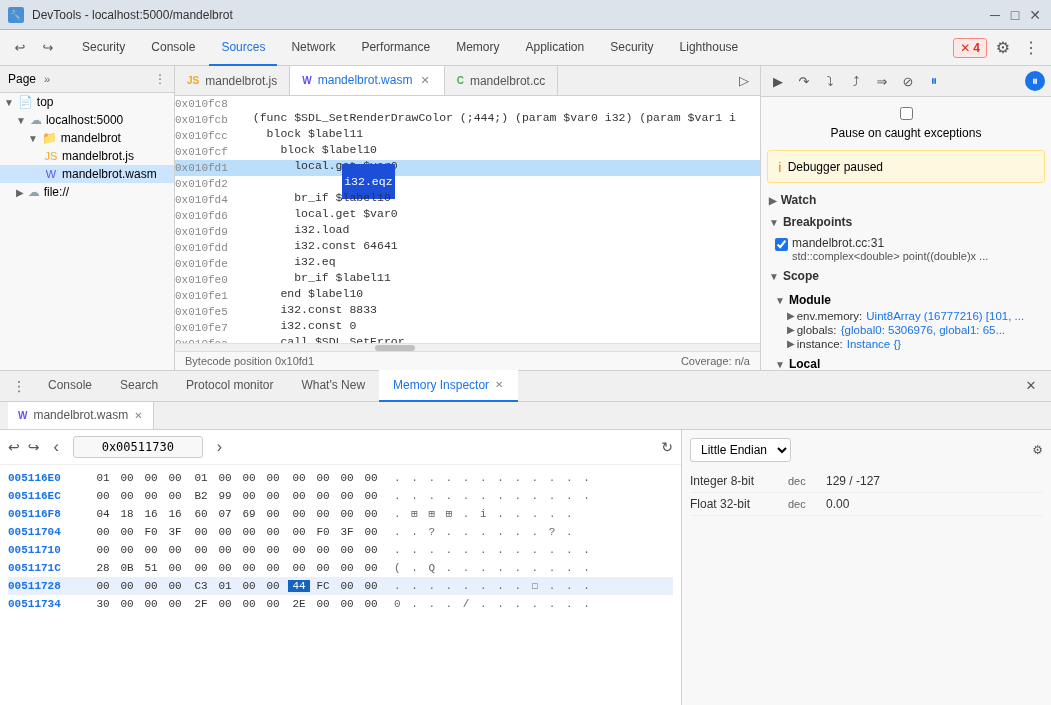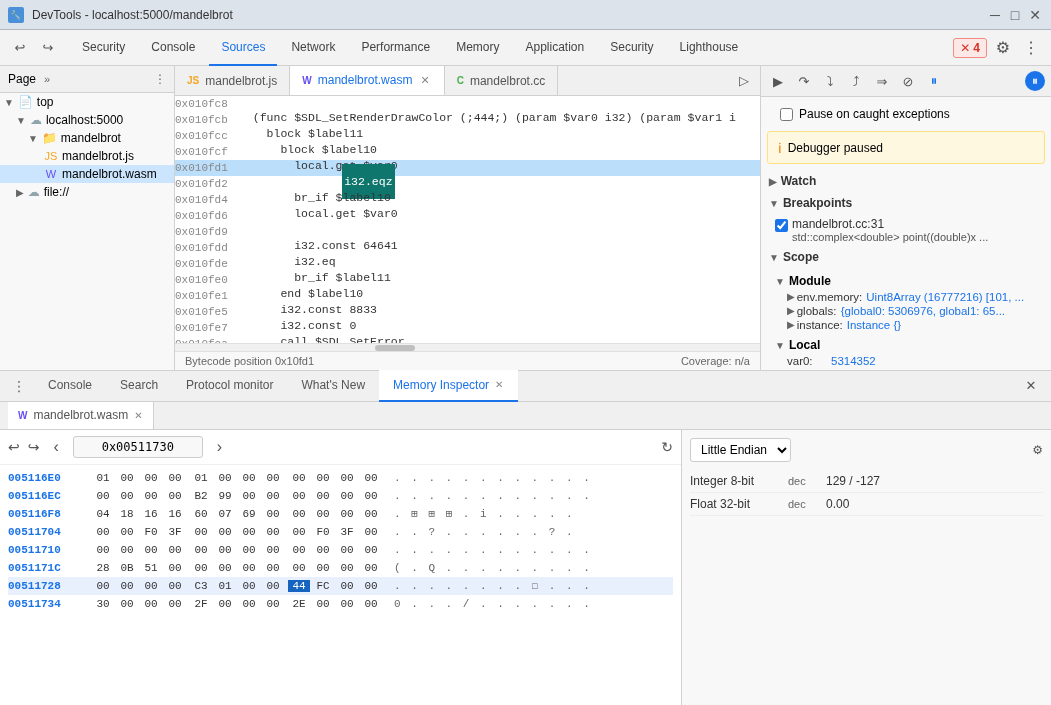--- a/index.html
+++ b/index.html
@@ -34,32 +34,32 @@
     .source-tab { padding: 0 12px; height: 30px; display: flex; align-items: center; gap: 6px; cursor: pointer; font-size: 12px; color: #555; border-right: 1px solid #d0d0d0; white-space: nowrap; }
     .source-tab.active { background: white; color: #1a73e8; border-bottom: 2px solid white; margin-bottom: -1px; }
     .source-tab .close { cursor: pointer; color: #888; font-size: 11px; padding: 1px 2px; border-radius: 2px; }
     #source-tabs-right { margin-left: auto; display: flex; align-items: center; padding: 0 4px; gap: 2px; }
 
     #code-area { flex: 1; background: white; overflow-y: auto; overflow-x: hidden; font-family: 'Consolas', 'Courier New', monospace; font-size: 11.5px; }
     .code-line { display: flex; align-items: center; height: 16px; }
     .code-line.active-line { background: #bbdefb; gap: 48px; }
     .code-addr { color: #888; width: 60px; flex-shrink: 0; text-align: right; padding-right: 8px; font-size: 11px; user-select: none; }
     .code-content { flex: 1; padding: 0 4px; color: #333; white-space: pre; margin-top: 26px; }
-    .active-instr { background: #0f766e; color: white; padding: 11px 2px; }
+    .active-instr { background: #1d4ed8; color: white; padding: 11px 2px; }
 
     #code-status { background: #f8f8f8; border-top: 1px solid #e0e0e0; padding: 3px 10px; font-size: 11px; color: #666; display: flex; justify-content: space-between; }
 
     
     #right-panel { width: 290px; background: #f8f8f8; display: flex; flex-direction: column; overflow: hidden; }
     #debug-toolbar { background: #f0f0f0; border-bottom: 1px solid #d0d0d0; display: flex; align-items: center; padding: 4px 6px; gap: 4px; }
     .debug-btn { width: 22px; height: 22px; cursor: pointer; display: flex; align-items: center; justify-content: center; color: #555; border-radius: 3px; font-size: 13px; }
     .debug-btn.pause { color: #1a73e8; }
 
     #right-content { flex: 1; overflow-y: auto; font-size: 12px; padding: 6px; }
-    .pause-check { display: flex; align-items: center; gap: 6px; padding: 4px 13px; }
+    .pause-check { display: flex; align-items: center; gap: 6px; padding: 4px 13px; flex-direction: column; }
     .pause-check input[type=checkbox] { cursor: pointer; }
     .debugger-paused { background: #fff8e1; border: 1px solid #ffe082; border-radius: 3px; padding: 6px 10px; margin: 6px 0; display: flex; align-items: center; gap: 6px; font-size: 12px; }
     .debugger-paused .info-icon { color: #f57c00; font-size: 14px; }
 
     .section-header { padding: 4px 2px; font-weight: 600; cursor: pointer; display: flex; align-items: center; gap: 4px; color: #333; }
     .section-header .arrow { font-size: 10px; color: #666; }
     .section-content { padding-left: 8px; }
     .bp-item { padding: 3px 0; display: flex; align-items: flex-start; gap: 4px; }
     .bp-item input[type=checkbox] { margin-top: 2px; cursor: pointer; }
     .bp-label { color: #333; font-size: 12px; }
@@ -239,20 +239,21 @@
       <div class="code-line">
         <span class="code-addr">0x010fd2</span>
         <span class="code-content">        br_if $label10</span>
       </div>
       <div class="code-line">
         <span class="code-addr">0x010fd4</span>
         <span class="code-content">        local.get $var0</span>
       </div>
       <div class="code-line">
         <span class="code-addr">0x010fd6</span>
+        <span class="code-content">        i32.load</span>
       </div>
       <div class="code-line">
         <span class="code-addr">0x010fd9</span>
         <span class="code-content">        i32.const 64641</span>
       </div>
       <div class="code-line">
         <span class="code-addr">0x010fdd</span>
         <span class="code-content">        i32.eq</span>
       </div>
       <div class="code-line">

